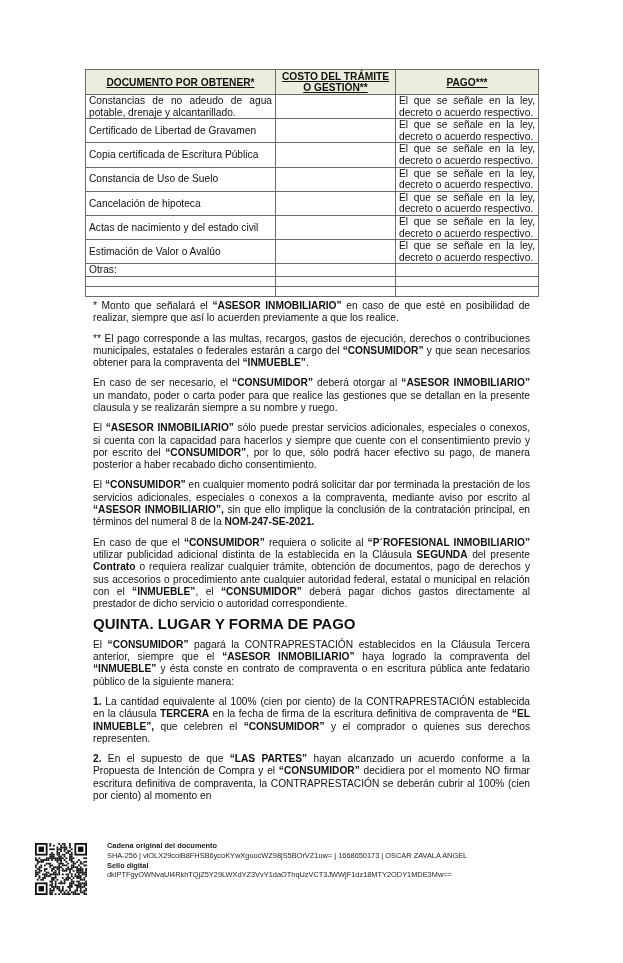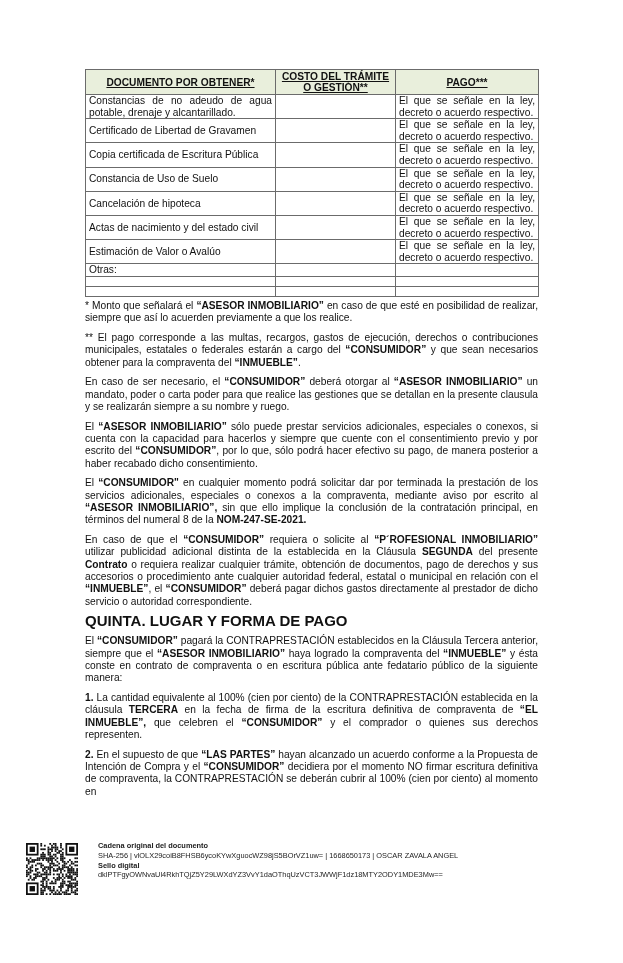--- a/index.html
+++ b/index.html
@@ -8,26 +8,26 @@
   .page { position: absolute; left: 85px; top: 69px; width: 453px; }
   table.docs { width: 453px; border-collapse: collapse; font-size: 10.2px; line-height: 11.6px; table-layout: fixed; }
   table.docs th, table.docs td { border: 1px solid #6b6b6b; padding: 0 3px; vertical-align: middle; }
   table.docs th { background: #e9efdc; font-weight: bold; text-align: center; height: 24px; line-height: 11px; font-size: 10.2px; text-decoration: underline; }
   table.docs td.doc { text-align: justify; text-align-last: left; height: 22px; }
   table.docs td.pay { text-align: justify; margin-left: 24px; }
   table.docs td.pay span { display: block; text-align: justify; text-align-last: justify; }
   table.docs td.pay span.last { text-align-last: left; }
   table.docs tr.blank td { height: 9px; }
   table.docs tr.otras td { height: 10px; }
-  .txt { font-size: 10.2px; line-height: 12.3px; text-align: justify; margin: 0; }
+  .txt { font-size: 10.2px; line-height: 12.3px; text-align: justify; margin: 8px; }
   .txt + .txt { margin-top: 7.5px; }
   .note1 { margin-top: 3px; }
   b { font-weight: bold; }
   .heading { font-size: 15px; font-weight: bold; margin-top: 7px; }
-  .footer { position: absolute; left: 26px; top: 843px; width: 520px; height: 55px; }
+  .footer { position: absolute; left: 35px; top: 843px; width: 520px; height: 55px; }
   .qr { position: absolute; left: 0; top: 0; width: 52px; height: 52px; }
   .sig { position: absolute; left: 72px; top: -2px; font-size: 7.4px; line-height: 9.8px; color: #222; white-space: nowrap; }
   .sig .lbl { font-weight: bold; }
 </style>
 </head>
 <body>
 
 <div class="page">
   <table class="docs">
     <colgroup>

